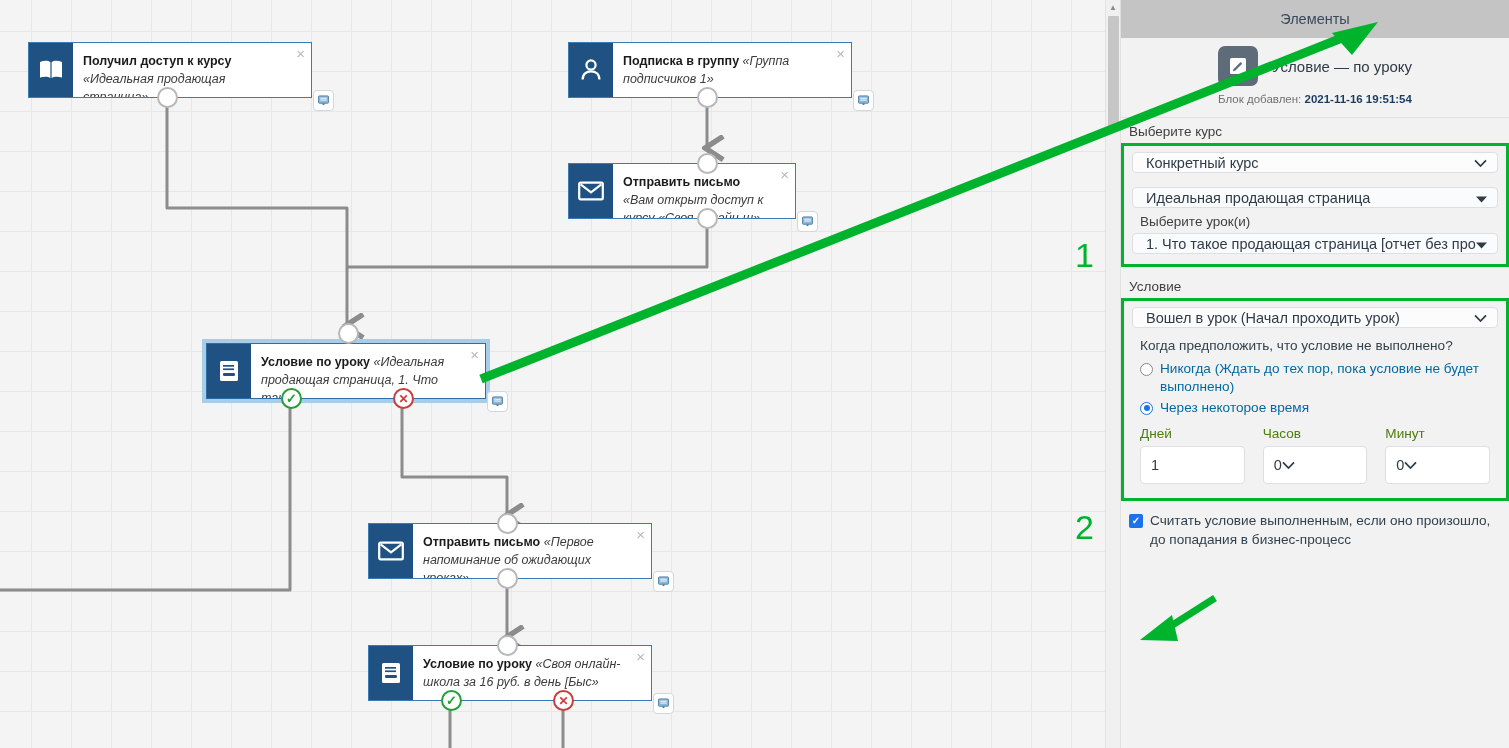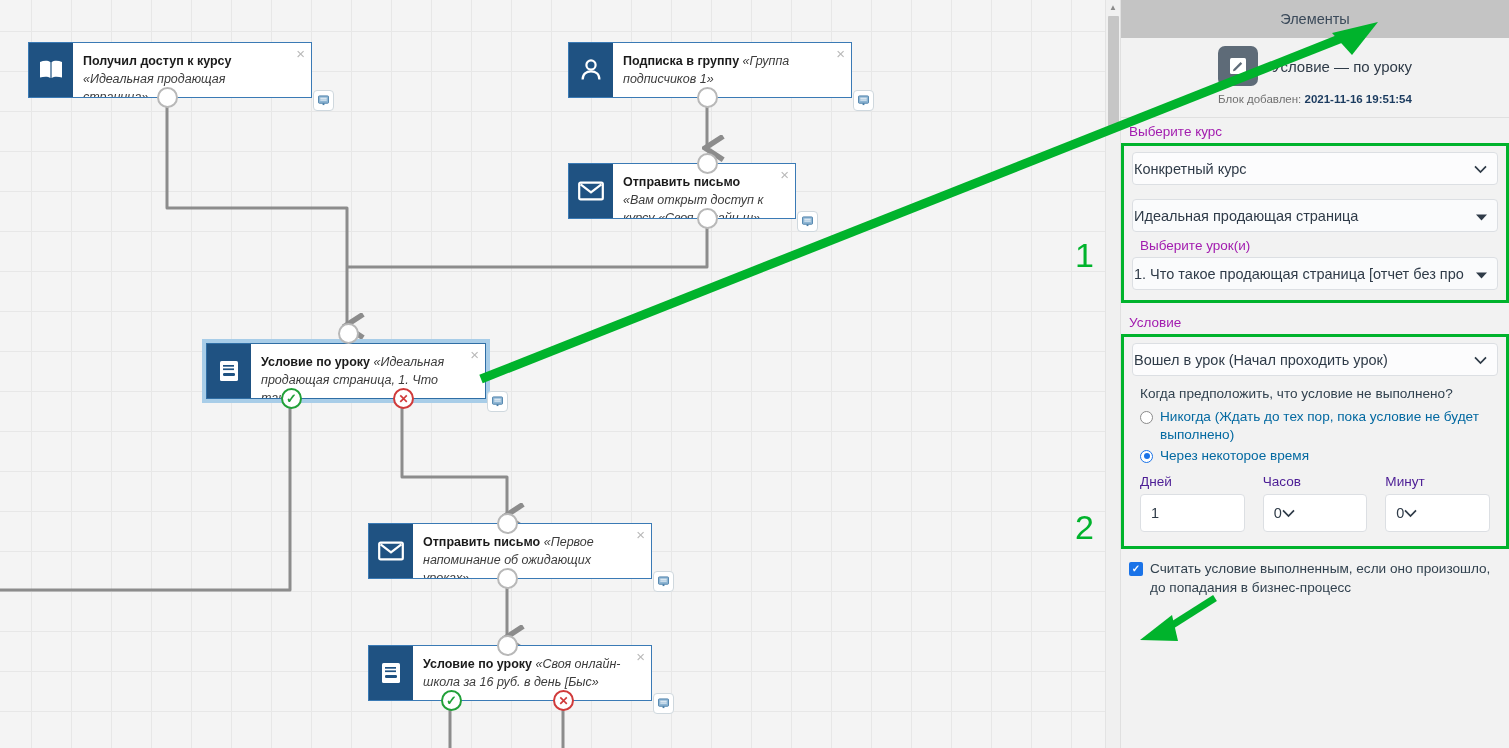--- a/index.html
+++ b/index.html
@@ -119,30 +119,30 @@
   .block-icon {
     width: 40px; height: 40px; border-radius: 7px; background: #5e6b78;
     display: flex; align-items: center; justify-content: center;
   }
   .block-title { font-size: 15px; color: #2f3b48; }
   .block-added { font-size: 11.5px; color: #707070; margin-top: 7px; }
   .block-added b { color: #1b3b5f; }
 
   .sep { height: 1px; background: #e0e0e0; }
 
-  .field-label { font-size: 13.5px; color: #a21caf; padding: 6px 0 4px 8px; }
+  .field-label { font-size: 13.5px; color: #404040; padding: 6px 0 4px 8px; }
 
   .sel {
     position: relative;
-    height: 33px;
+    height: 21px;
     background: #fcfcfd;
     border: 1px solid #dcdfe3;
     border-radius: 4px;
     display: flex; align-items: center;
-    padding: 0 28px 0 1px;
+    padding: 0 28px 0 13px;
     font-size: 14.5px; color: #2f3b48;
     white-space: nowrap; overflow: hidden;
   }
   .sel .chev {
     position: absolute; right: 10px; top: 50%; transform: translateY(-50%);
     color: #2f3b48;
   }
   .sel.alt { background: #fafbfc; }
 
   .group-green {
@@ -167,21 +167,21 @@
   .radio.on::after {
     content: ""; position: absolute; left: 2.5px; top: 2.5px;
     width: 6px; height: 6px; border-radius: 50%; background: #1a73e8;
   }
   .radio-row .rl { padding-left: 1px; }
 
   .time-grid {
     display: flex; gap: 18px; padding: 8px 8px 4px 8px;
   }
   .time-col { flex: 1 1 0; }
-  .time-col .tl { font-size: 13.6px; color: #4c1d95; padding-bottom: 5px; }
+  .time-col .tl { font-size: 13.6px; color: #4d7c0f; padding-bottom: 5px; }
   .tinput {
     height: 38px; background: #fff; border: 1px solid #dcdfe3; border-radius: 4px;
     display: flex; align-items: center; padding: 0 10px;
     font-size: 14.5px; color: #2f3b48; position: relative;
   }
 
   .check-row {
     display: flex; align-items: flex-start; gap: 7px;
     padding: 10px 4px 0 8px;
     font-size: 13.6px; color: #32424f; line-height: 1.4;

